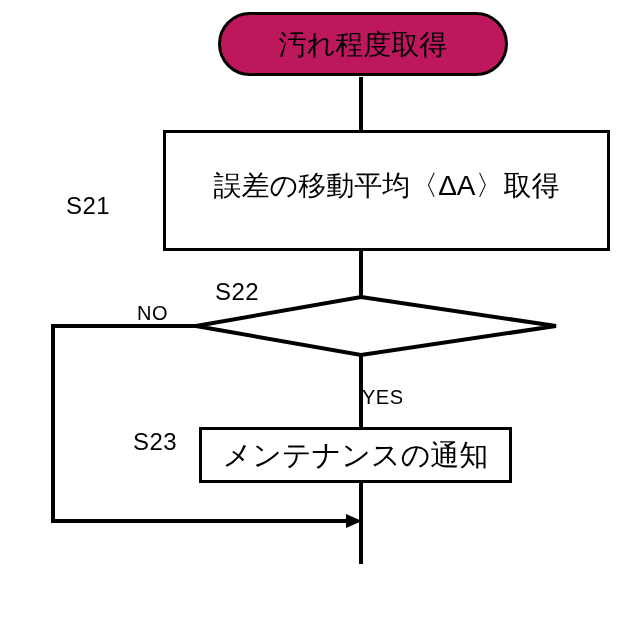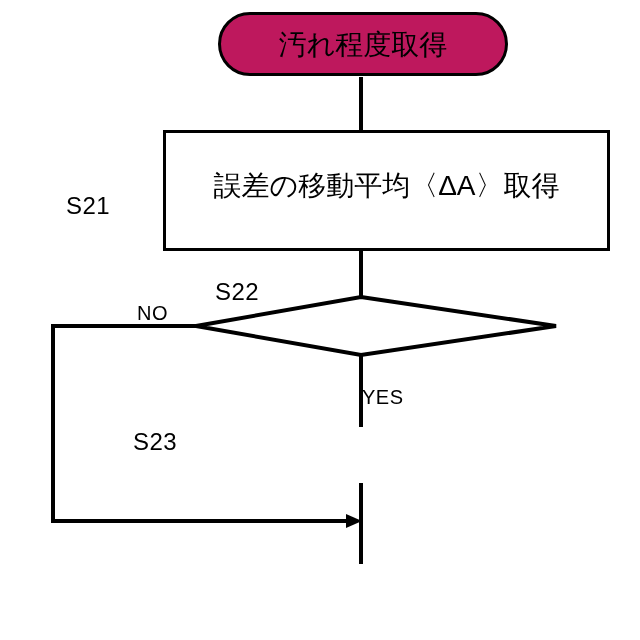--- a/index.html
+++ b/index.html
@@ -132,16 +132,19 @@
   <div class="node process" id="proc-s21">
     <span class="line1">誤差の移動平均〈ΔA〉取得</span>
   </div>
 
   <div class="tag" id="tag-s21">S21</div>
 
   <div class="tag" id="tag-s22">S22</div>
   <div class="tag" id="label-no">NO</div>
   <div class="tag" id="label-yes">YES</div>
 
+  <div class="node process" id="proc-s23">
+    <span>メンテナンスの通知</span>
+  </div>
   <div class="tag" id="tag-s23">S23</div>
 
 
 </div>
 
 </body></html>

